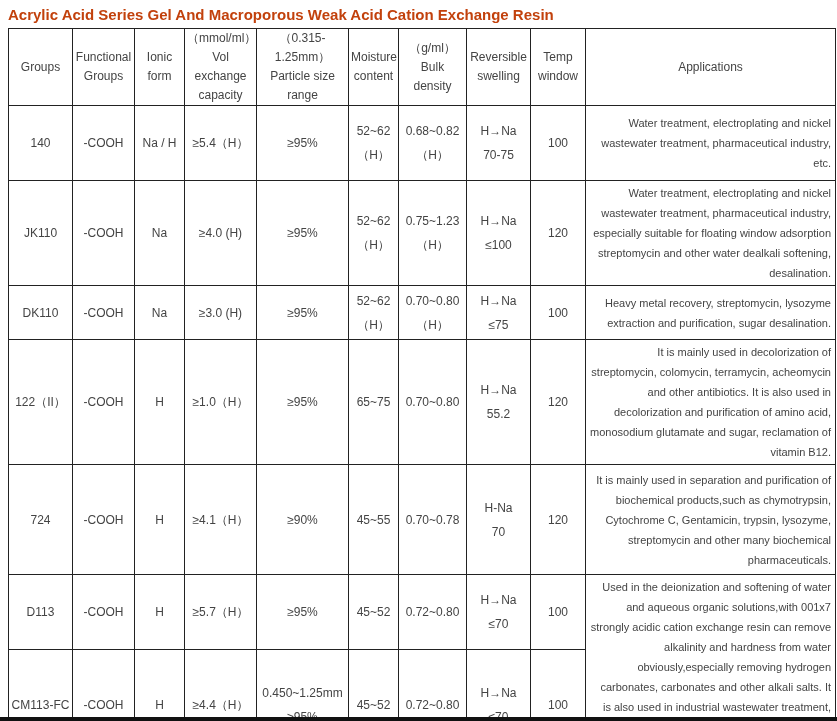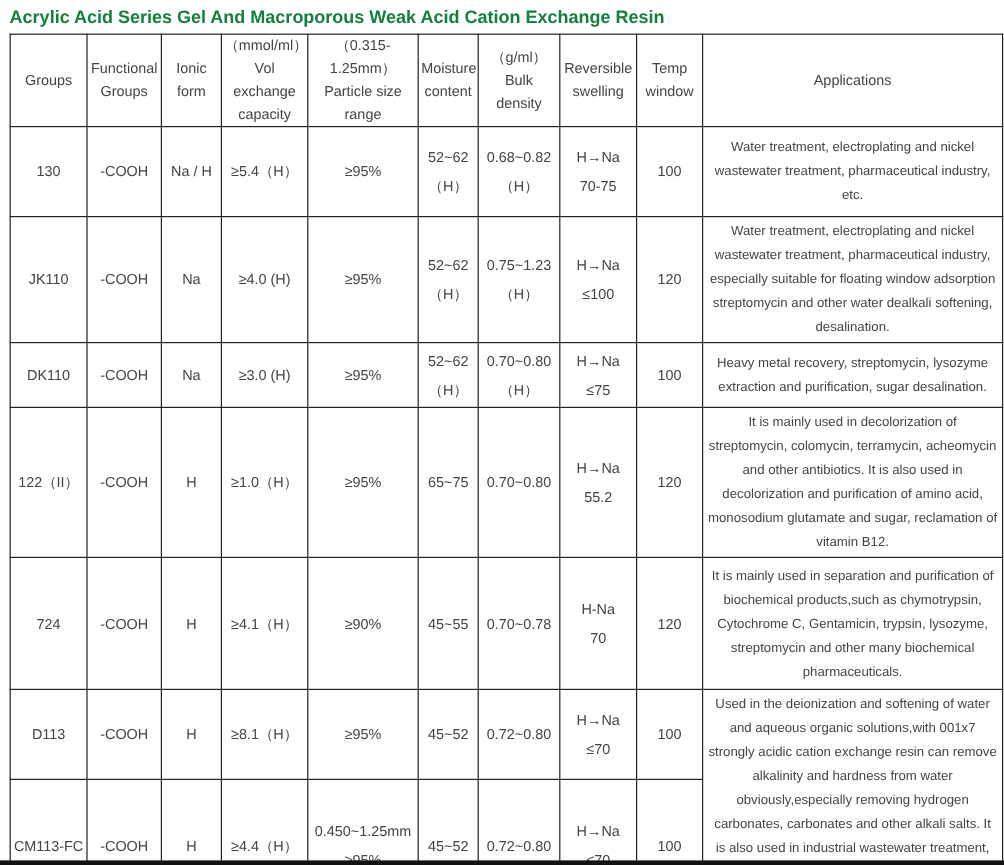--- a/index.html
+++ b/index.html
@@ -1,38 +1,38 @@
 <!DOCTYPE html>
 <html><head>
 <meta charset="utf-8">
 <style>
   html,body{margin:0;padding:0;}
   body{
     width:837px;height:721px;background:#ffffff;position:relative;overflow:hidden;
     font-family:"Liberation Sans", sans-serif;color:#444444;
   }
   .page-title{
-    font-size:15px;font-weight:bold;color:#15803d;
+    font-size:15px;font-weight:bold;color:#c2410c;
     padding:6px 0 0 8px;height:22px;white-space:nowrap;
   }
   table.resin{
     border-collapse:collapse;table-layout:fixed;
     margin-left:8px;width:827px;
   }
   table.resin th, table.resin td{
     border:1px solid #222222;
     font-size:12px;font-weight:normal;
     text-align:center;vertical-align:middle;
     white-space:pre-line;
     padding:0 2px;overflow:hidden;
   }
   table.resin th{line-height:19px;}
   table.resin td{line-height:24px;}
   table.resin td.apps{
-    text-align:center;white-space:normal;
+    text-align:right;white-space:normal;
     font-size:11px;line-height:20px;
     padding:2px 4px;vertical-align:middle;
   }
   tr.rh60{height:60px;} tr.rh75{height:75px;} tr.rh101{height:101px;}
   tr.rh54{height:54px;}  tr.rh118{height:118px;} tr.rh110{height:110px;}
   tr.rh68{height:68px;}  tr.rh99{height:99px;}
   .bottom-strip{
     position:absolute;left:0;bottom:0;width:837px;height:4px;background:#111111;
   }
 </style>
@@ -71,21 +71,21 @@
 content</th>
     <th>（g/ml）
 Bulk density</th>
     <th>Reversible
 swelling</th>
     <th>Temp window</th>
     <th>Applications</th>
   </tr>
 
   <tr class="rh75">
-    <td>130</td>
+    <td>140</td>
     <td>-COOH</td>
     <td>Na / H</td>
     <td>≥5.4（H）</td>
     <td>≥95%</td>
     <td>52~62
 （H）</td>
     <td>0.68~0.82
 （H）</td>
     <td>H→Na
 70-75</td>
@@ -150,21 +150,21 @@
     <td>H-Na
 70</td>
     <td>120</td>
     <td class="apps">It is mainly used in separation and purification of biochemical products,such as chymotrypsin, Cytochrome C, Gentamicin, trypsin, lysozyme, streptomycin and other many biochemical pharmaceuticals.</td>
   </tr>
 
   <tr class="rh68">
     <td>D113</td>
     <td>-COOH</td>
     <td>H</td>
-    <td>≥8.1（H）</td>
+    <td>≥5.7（H）</td>
     <td>≥95%</td>
     <td>45~52</td>
     <td>0.72~0.80</td>
     <td>H→Na
 ≤70</td>
     <td>100</td>
     <td class="apps" rowspan="2">Used in the deionization and softening of water and aqueous organic solutions,with 001x7 strongly acidic cation exchange resin can remove alkalinity and hardness from water obviously,especially removing hydrogen carbonates, carbonates and other alkali salts. It is also used in industrial wastewater treatment, metal recycling, separation and purification of biochemical pharmaceuticals etc.</td>
   </tr>
 
   <tr class="rh99">

